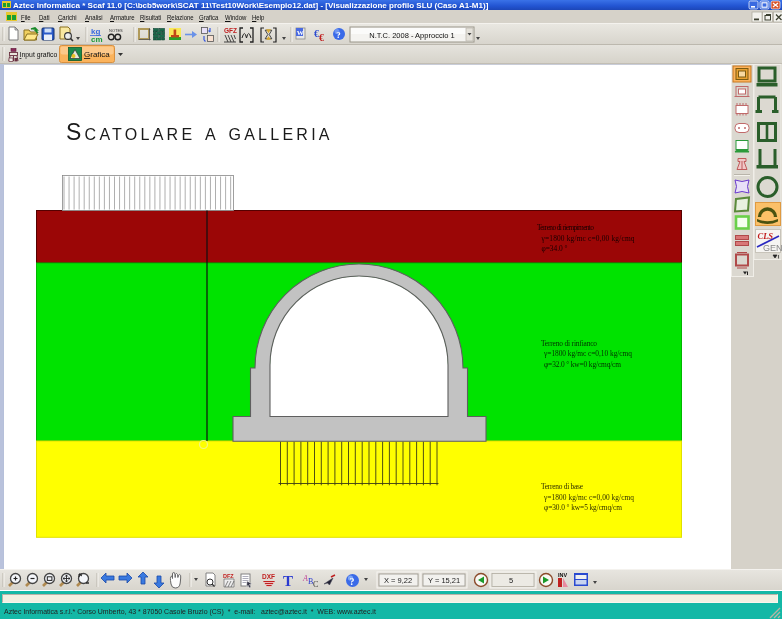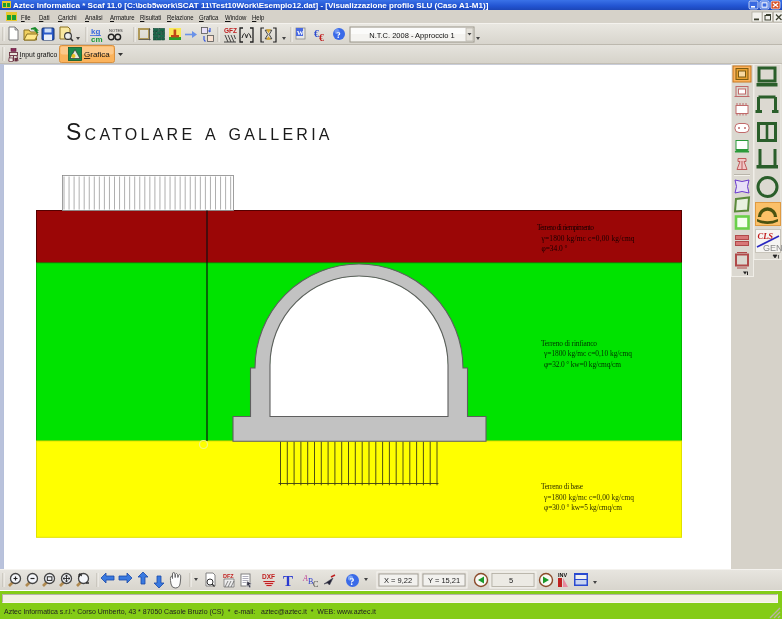--- a/index.html
+++ b/index.html
@@ -5,21 +5,21 @@
 .abs { position:absolute; }
 #titlebar { left:0; top:0; width:782px; height:10px; background:linear-gradient(#3a72e8,#2254d2 60%,#1c46b8); }
 #titletext { left:13px; top:0.5px; color:#fff; font-size:8px; font-weight:bold; white-space:nowrap; transform:scaleX(1.005); transform-origin:left top; }
 #menubar { left:3px; top:10px; width:782px; height:28px; background:#d6d2c9; font-size:7.5px; color:#111; }
 .menuitem { position:absolute; top:2.5px; transform:scaleX(0.8); transform-origin:left top; white-space:nowrap; }
 #toolbar1 { left:0; top:23px; width:782px; height:22px; background:linear-gradient(#e9e7e1,#d8d5cd); border-bottom:1px solid #bcb8ae; border-top:1px solid #f4f2ee; }
 #toolbar2 { left:0; top:45px; width:782px; height:19px; background:linear-gradient(#e5e3dd,#d6d3ca); border-bottom:1px solid #c2beb4; }
 #canvas { left:3px; top:64px; width:728px; height:505px; background:#fff; border-left:1px solid #b6c0da; border-top:1px solid #c8ccd8; }
 #leftstrip { left:0; top:64px; width:3px; height:505px; background:#b9c2dc; }
 #botbar { left:0; top:569px; width:782px; height:22px; background:linear-gradient(#e7e5df,#d7d4cc); border-top:1px solid #f4f2ee; }
-#statuswrap { left:0; top:590px; width:782px; height:29px; background:#84cc16; border-top:1px solid #ffffff; font-size:7.5px; color:#222; }
+#statuswrap { left:0; top:590px; width:782px; height:29px; background:#14b8a6; border-top:1px solid #ffffff; font-size:7.5px; color:#222; }
 #statusfield { position:absolute; left:2px; top:3px; width:776px; height:9px; background:#f2f0e2; border:1px solid; border-color:#b8b4a8 #f8f6ee #f8f6ee #b8b4a8; }
 #statustext { position:absolute; left:4px; top:16px; white-space:nowrap; transform:scaleX(0.93); transform-origin:left top; }
 svg { position:absolute; overflow:visible; }
 </style></head><body>
 
 <div class="abs" id="titlebar"></div>
 <div class="abs" id="titletext">Aztec Informatica * Scaf 11.0 [C:\bcb5work\SCAT 11\Test10Work\Esempio12.dat] - [Visualizzazione profilo SLU (Caso A1-M1)]</div>
 <svg class="abs" style="left:2px;top:1px" width="9" height="8">
     <rect x="0" y="0" width="9" height="7" fill="#e8c830"></rect>
     <rect x="1" y="2" width="3" height="4" fill="#18a030"></rect>

